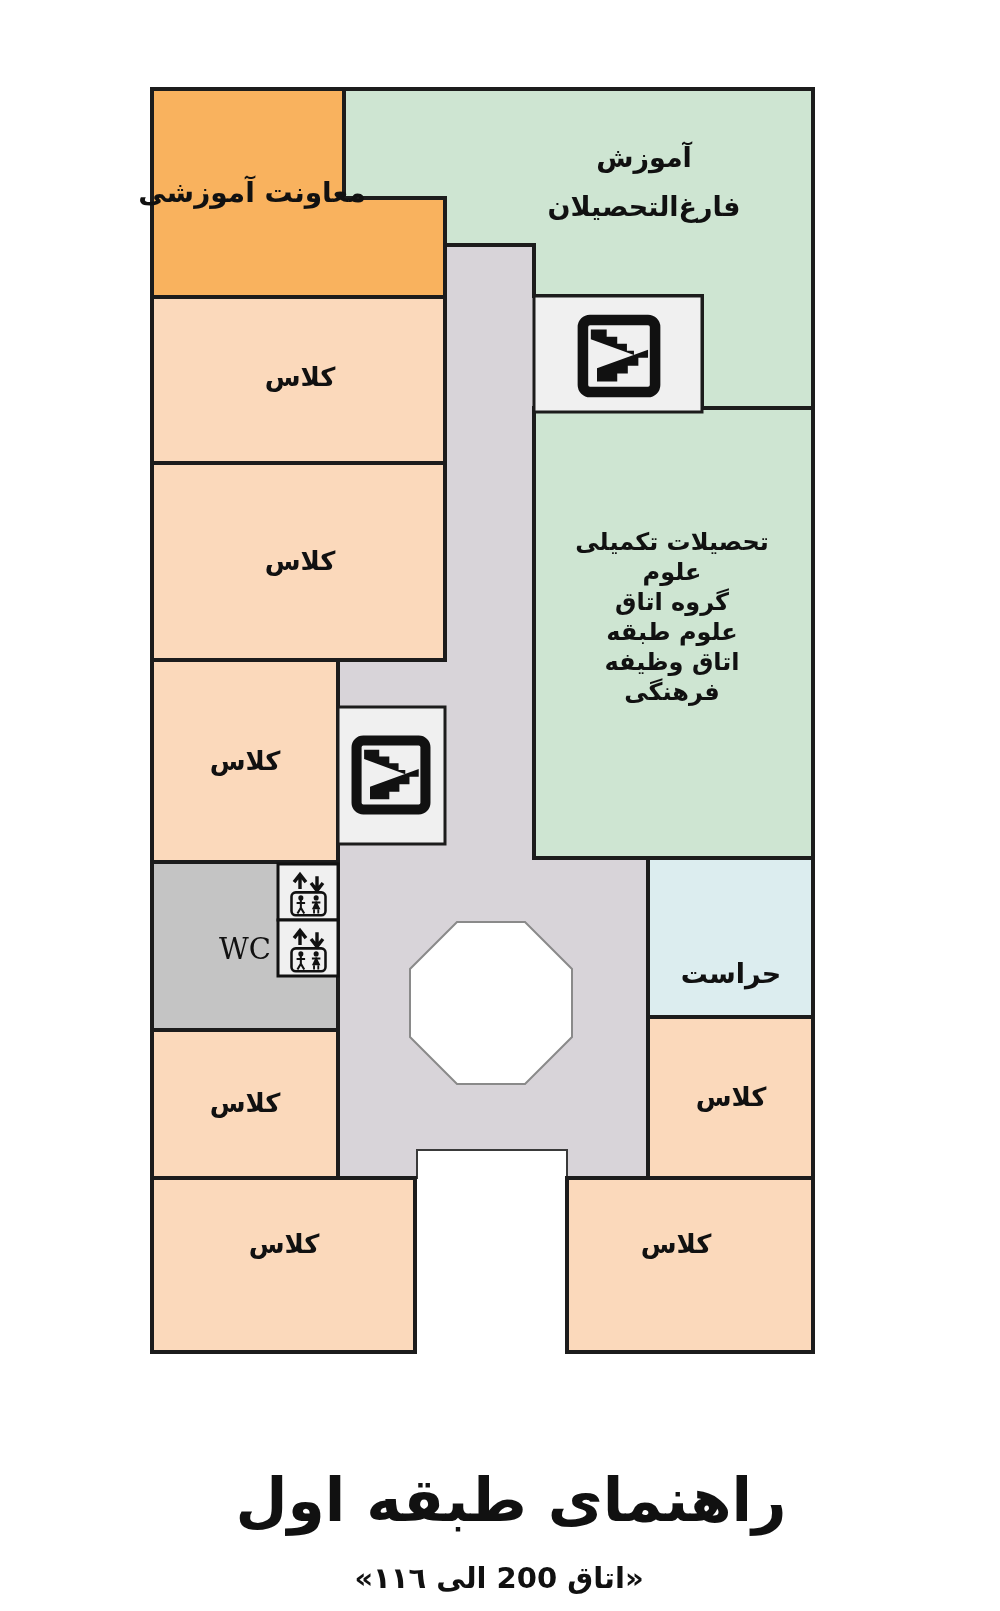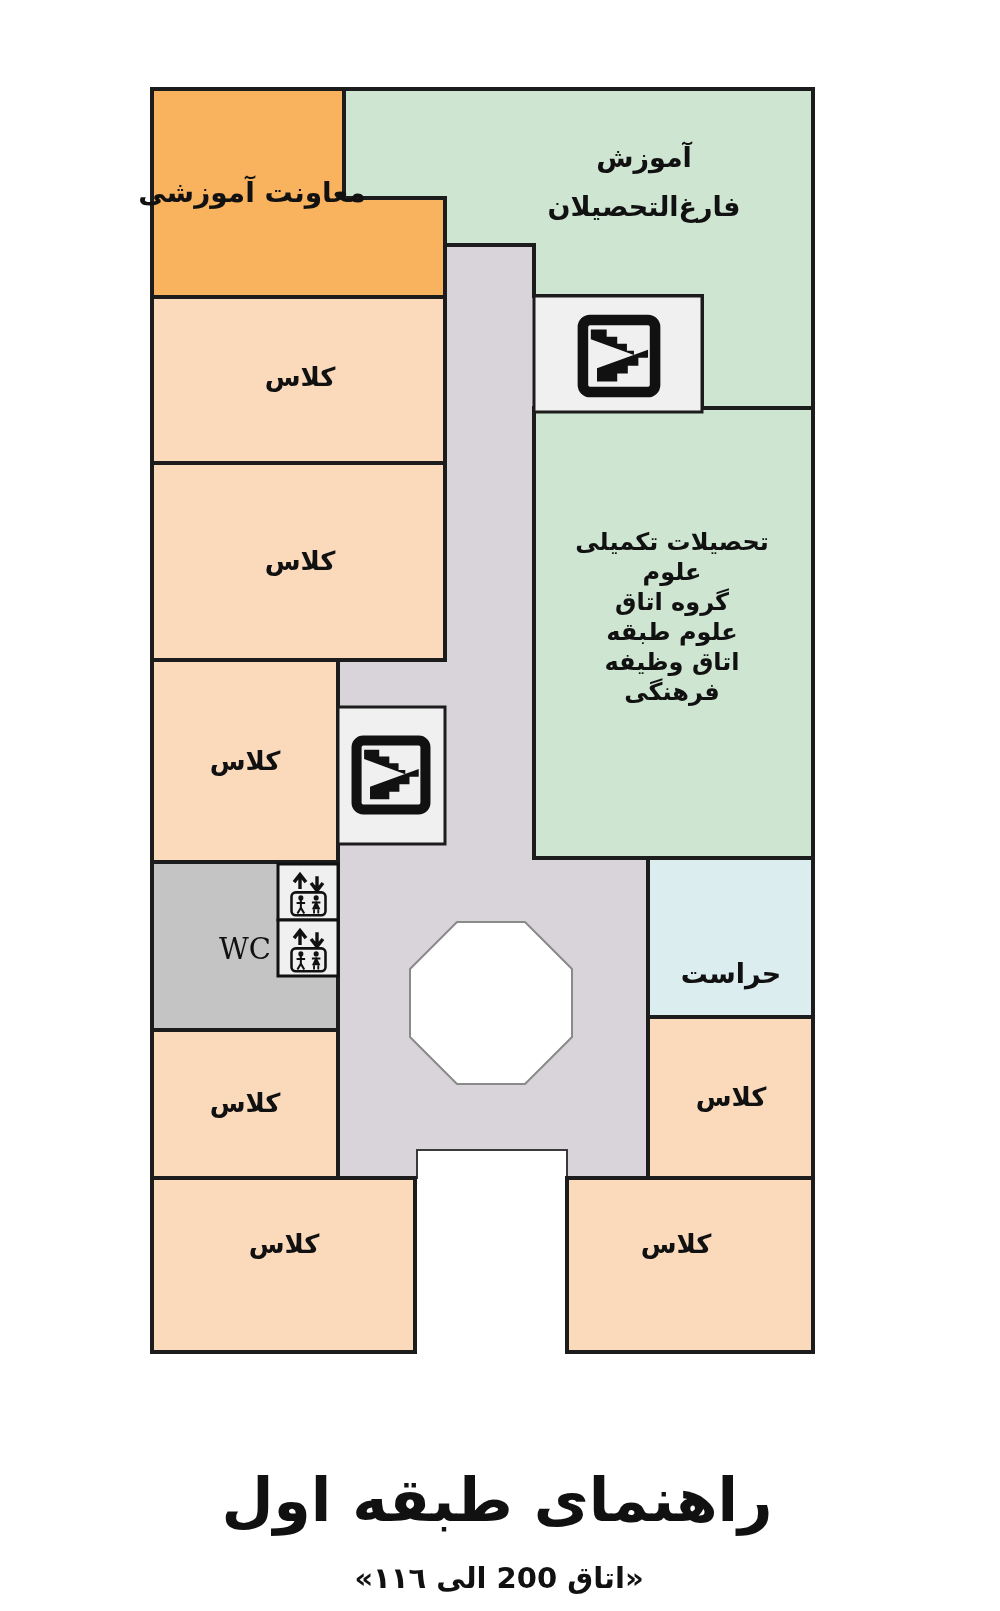--- a/index.html
+++ b/index.html
@@ -90,16 +90,16 @@
   <div class="lbl lbl-wc" style="left:217px;top:949px;margin-left:28px;">WC</div>
 
   <div class="lbl lbl-class" style="left:300px;top:378px;">کلاس</div>
   <div class="lbl lbl-class" style="left:300px;top:562px;">کلاس</div>
   <div class="lbl lbl-class" style="left:245px;top:762px;">کلاس</div>
   <div class="lbl lbl-class" style="left:245px;top:1104px;">کلاس</div>
   <div class="lbl lbl-class" style="left:731px;top:1098px;">کلاس</div>
   <div class="lbl lbl-class" style="left:284px;top:1245px;">کلاس</div>
   <div class="lbl lbl-class" style="left:676px;top:1245px;">کلاس</div>
 
-  <div class="lbl lbl-title" style="left:497px;top:1500px;">راهنمای طبقه اول</div>
+  <div class="lbl lbl-title" style="left:511px;top:1500px;">راهنمای طبقه اول</div>
   <div class="lbl lbl-subtitle" style="left:499px;top:1578px;">«اتاق 200 الی ١١٦»</div>
 
 </div>
 
 </body></html>

